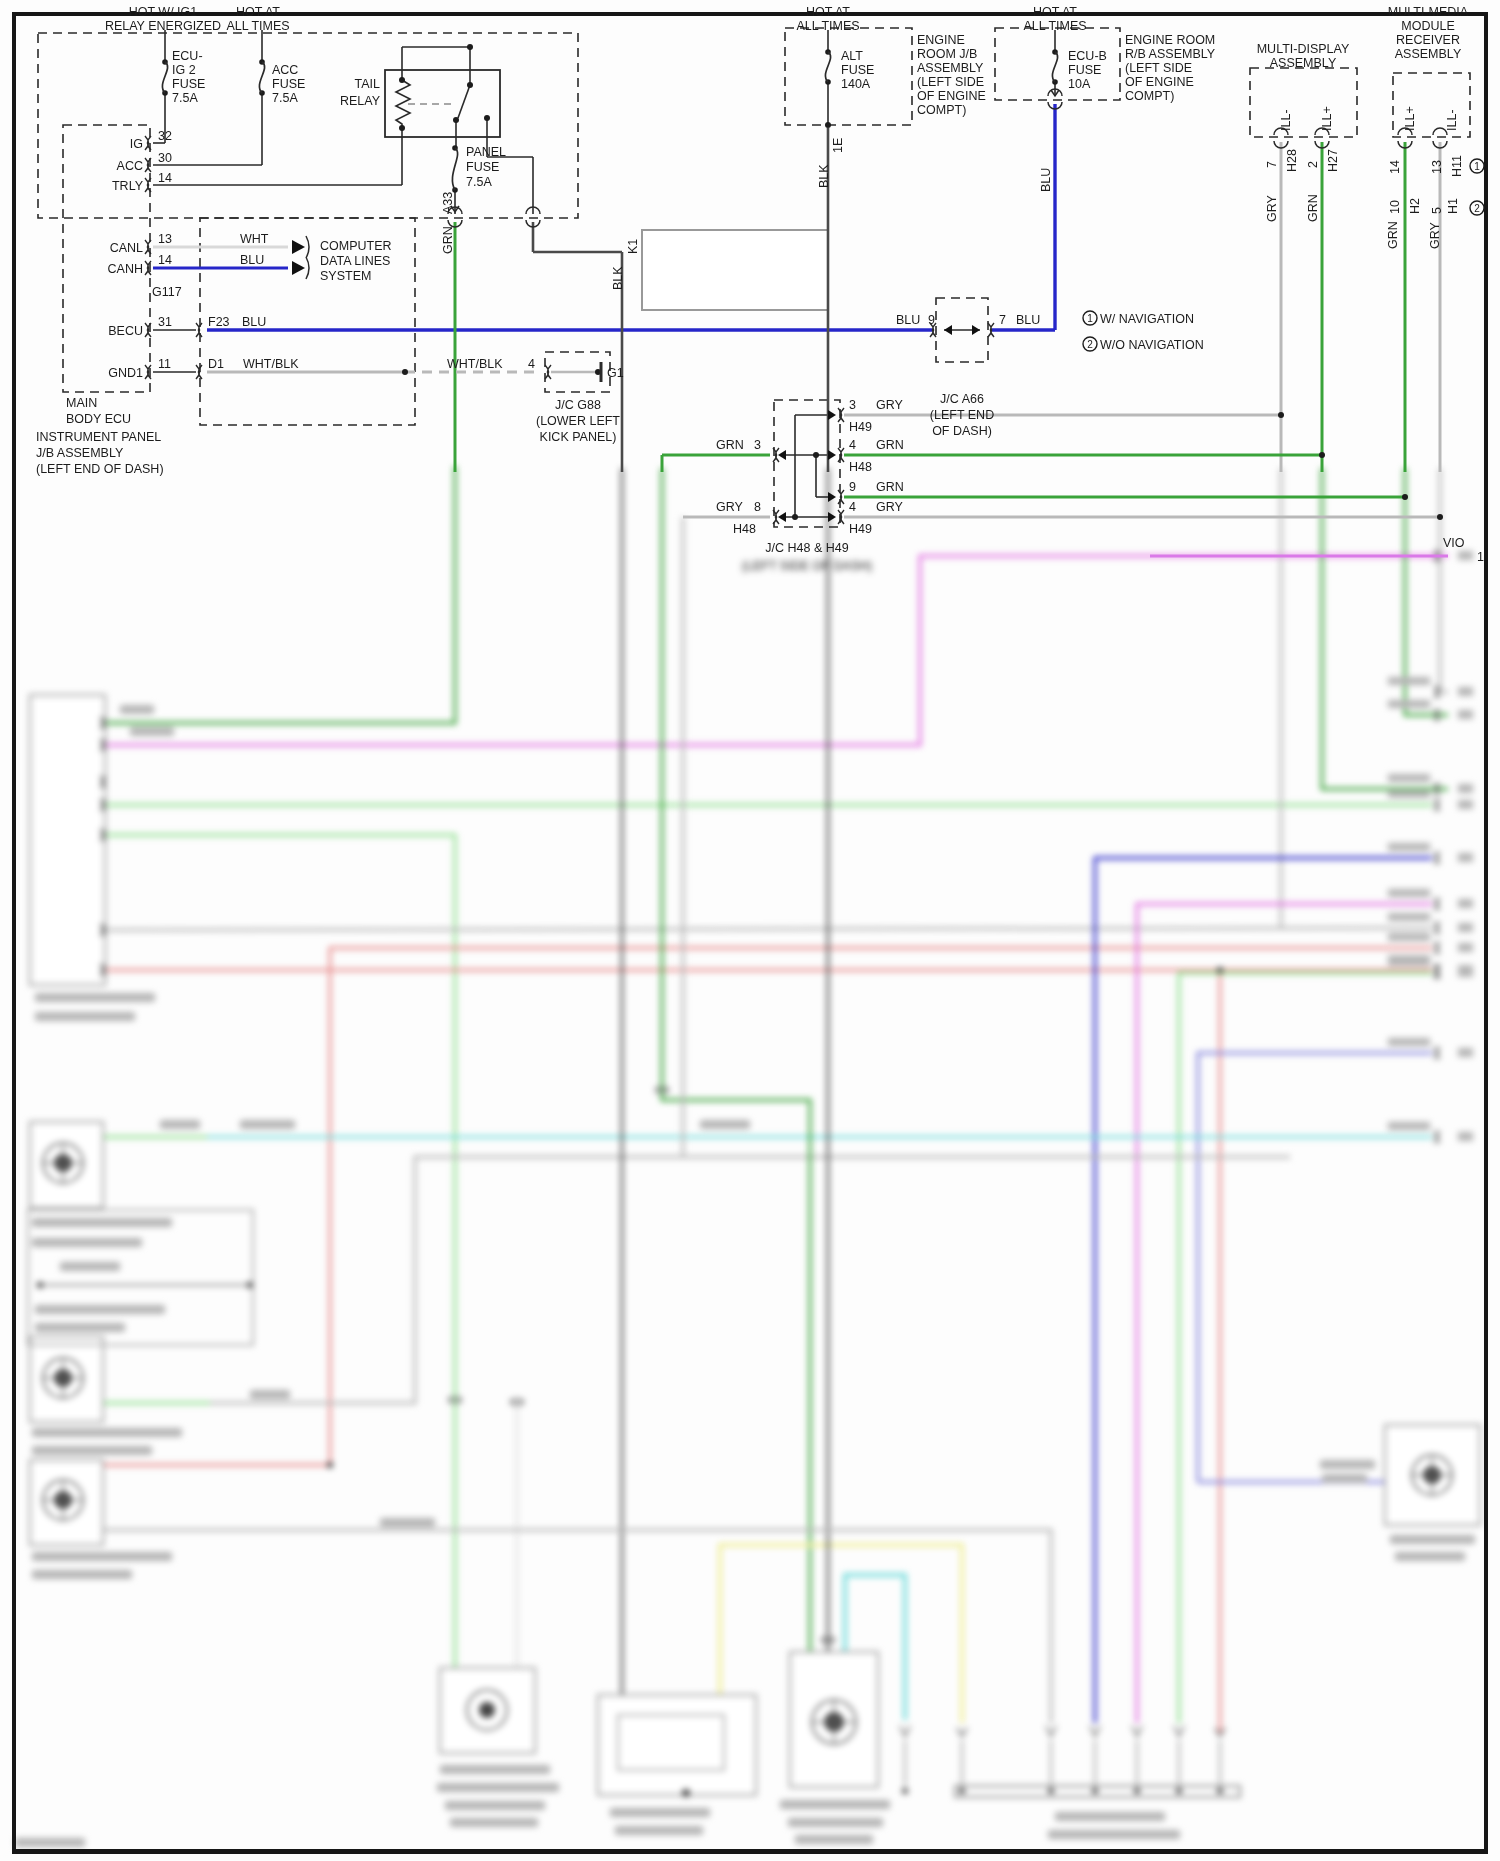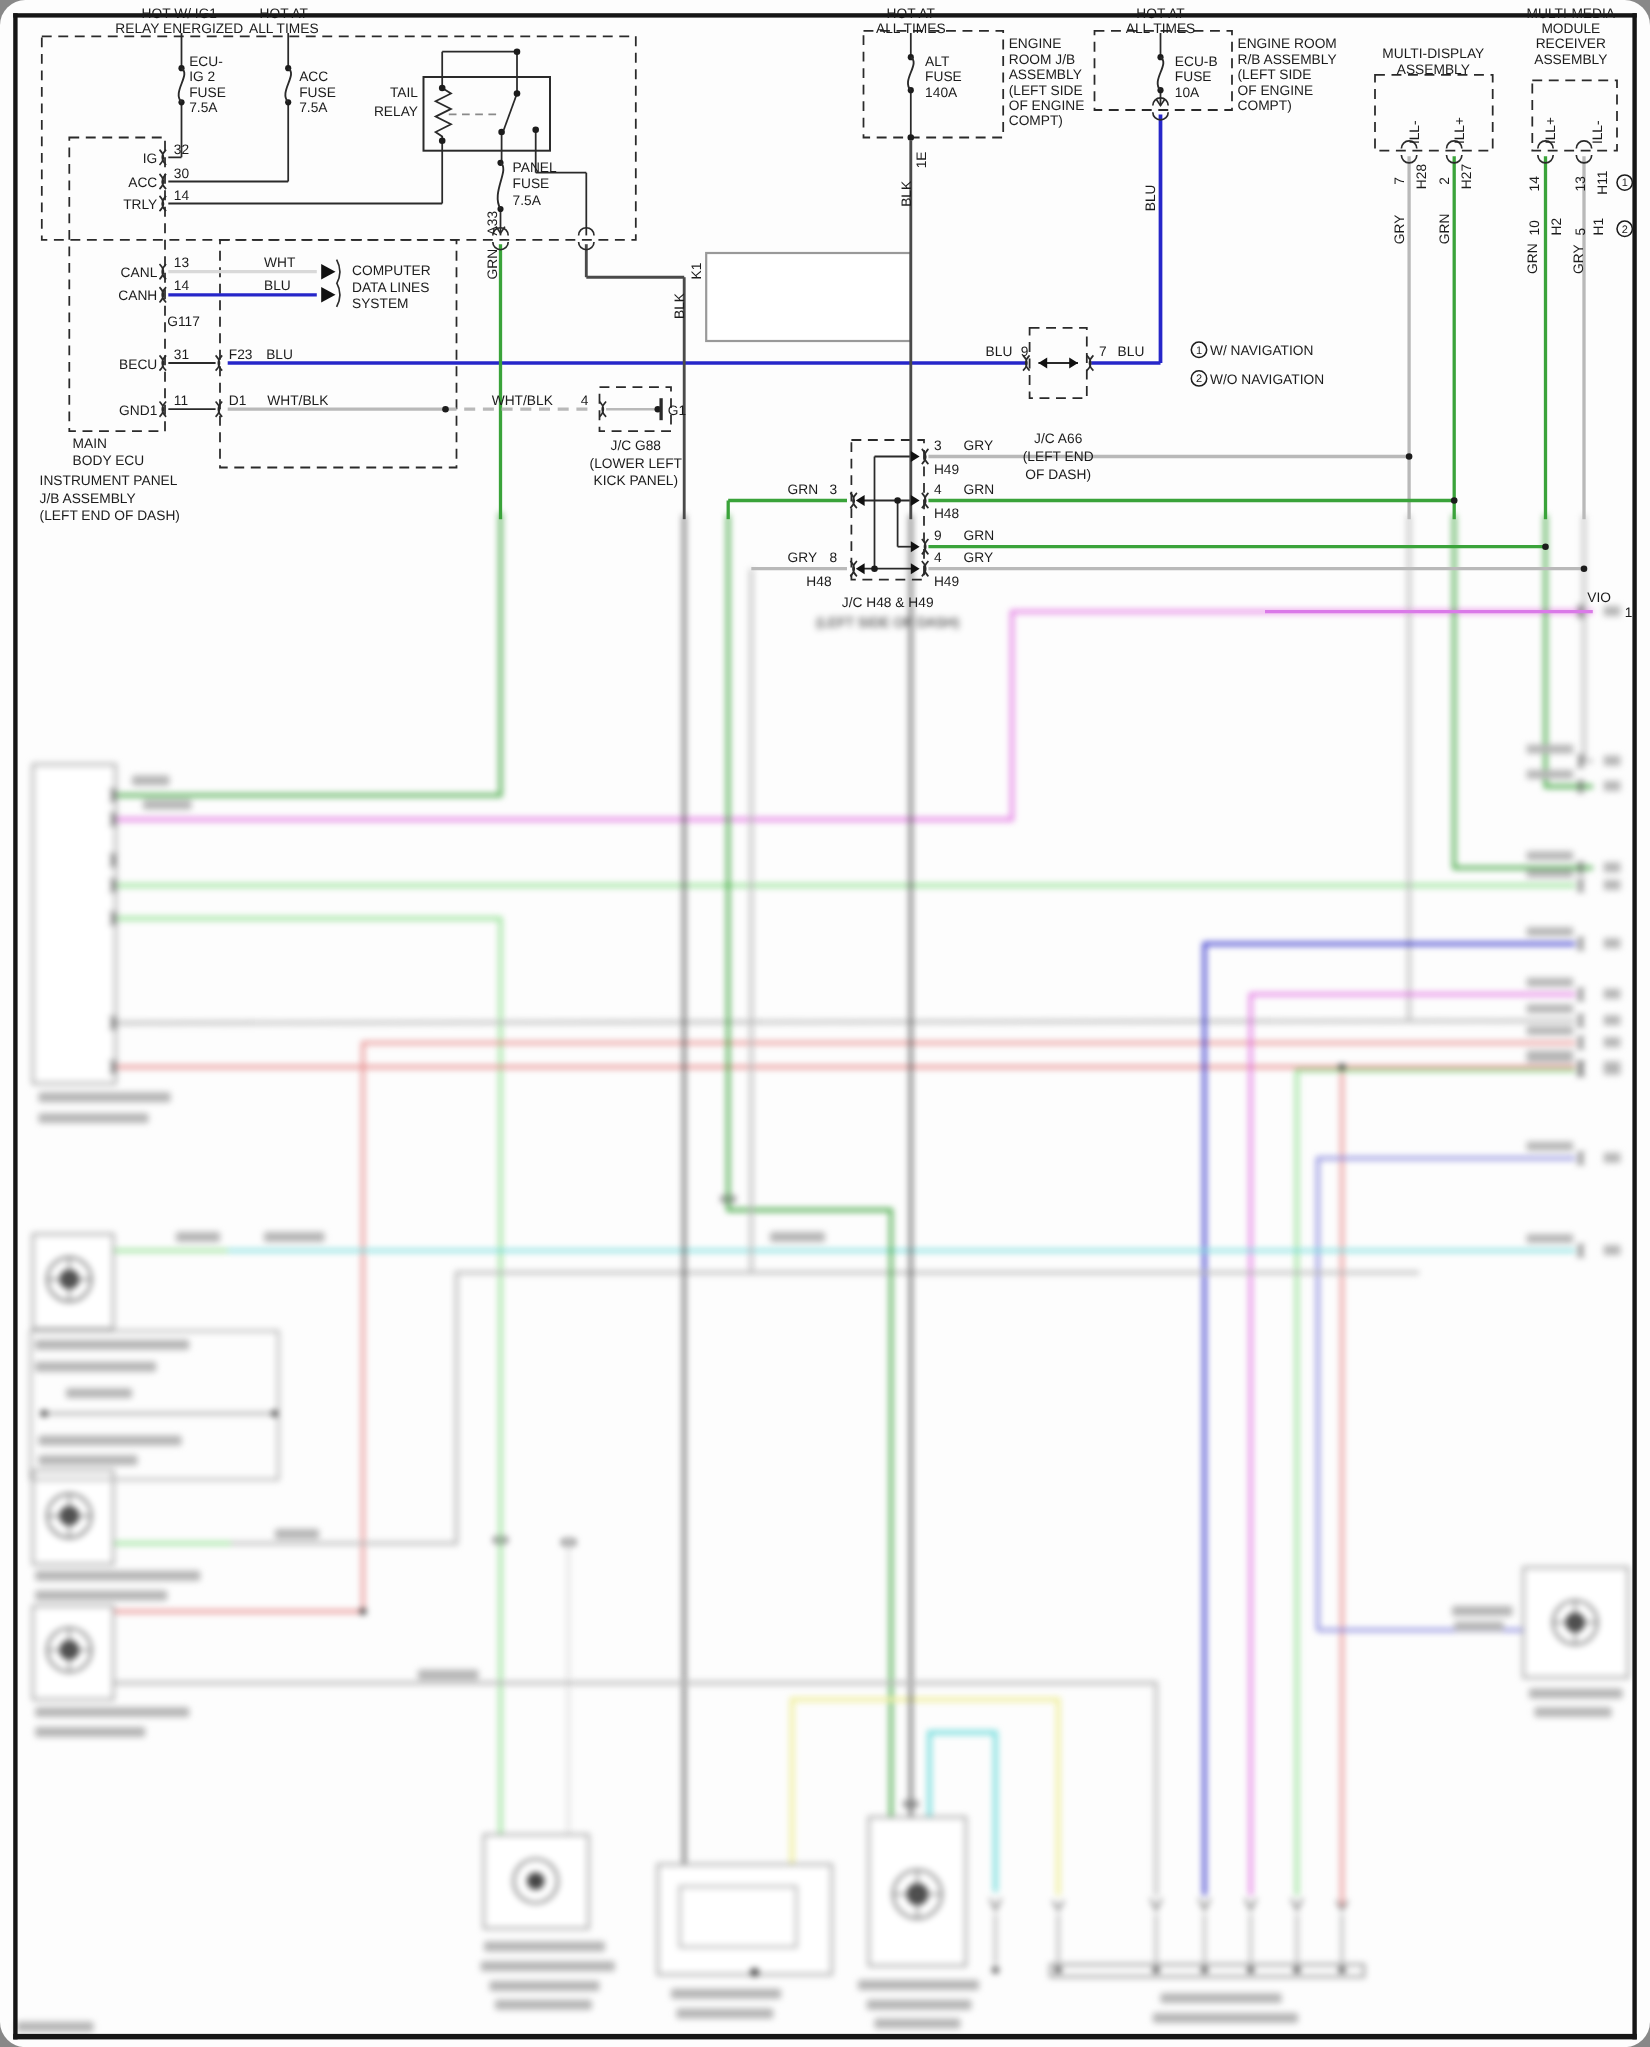--- a/index.html
+++ b/index.html
@@ -1,17 +1,17 @@
 <!DOCTYPE html>
 <html><head>
 <meta charset="utf-8">
 <style>
   html,body{margin:0;padding:0;background:#888;}
   #page{position:relative;width:1500px;height:1861px;background:#fdfdfd;overflow:hidden;
-        font-family:"Liberation Sans", sans-serif;border-radius:23px;}
+        font-family:"Liberation Sans", sans-serif;}
   svg{position:absolute;left:0;top:0;}
   #blurwrap{position:absolute;left:0;top:0;width:1500px;height:1861px;filter:blur(3px);}
   text{fill:#1c1c1c;}
 </style>
 </head>
 <body>
 
 <div id="page">
   <div id="blurwrap">
     <svg id="blur-svg" width="1500" height="1861">

